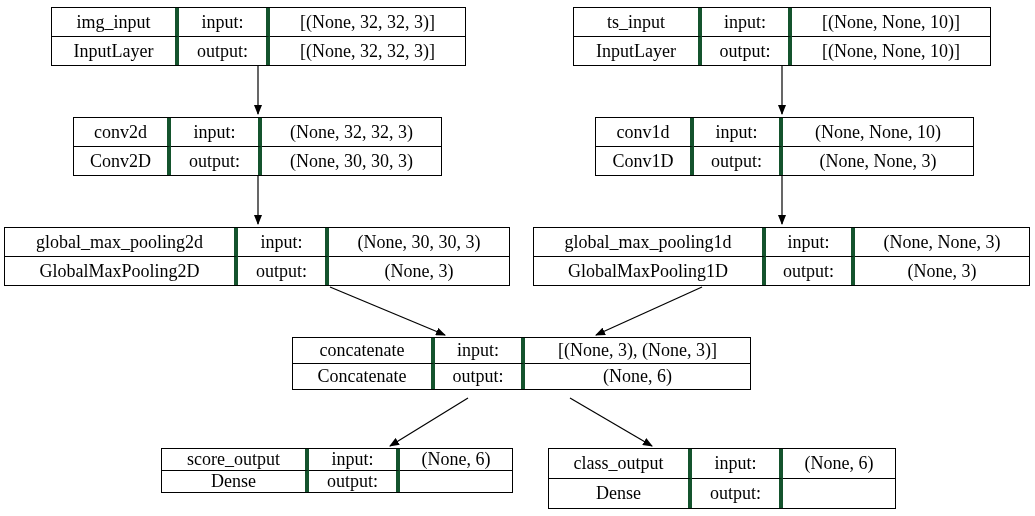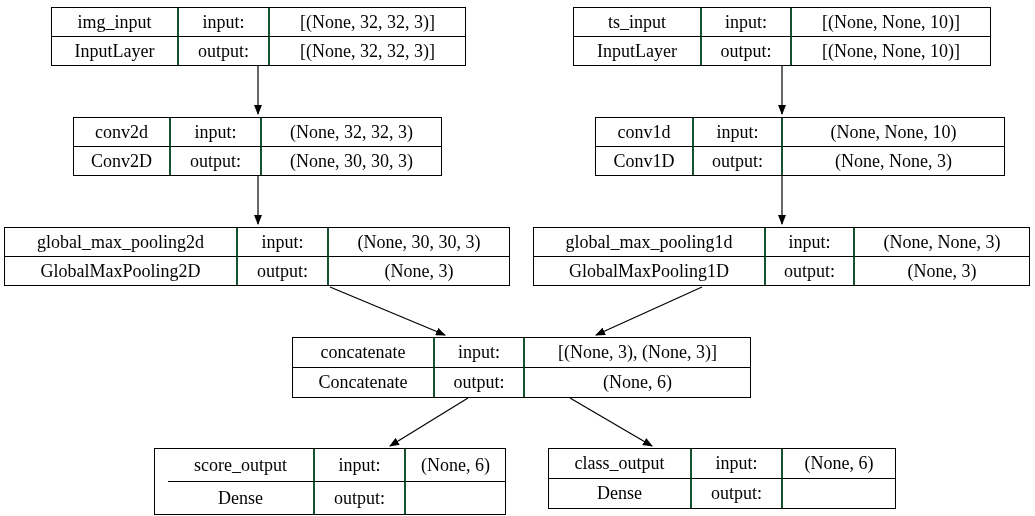--- a/index.html
+++ b/index.html
@@ -30,21 +30,21 @@
   }
   .cell {
     display: flex;
     align-items: center;
     justify-content: center;
     padding: 0 6px;
     box-sizing: border-box;
     white-space: nowrap;
     overflow: hidden;
   }
-  .br { border-right: 2px solid #14532d; }
+  .br { border-right: 4px solid #14532d; }
   .bb { border-bottom: 1px solid #000000; }
   .r1c1 { grid-area: 1 / 1; }
   .r2c1 { grid-area: 2 / 1; }
   .r1c2 { grid-area: 1 / 2; }
   .r2c2 { grid-area: 2 / 2; }
   .r1c3 { grid-area: 1 / 3; }
   .r2c3 { grid-area: 2 / 3; }
 </style>
 </head>
 <body>
@@ -87,21 +87,21 @@
 
   <div class="node" style="left:73px; top:117px; width:369px; height:59px; grid-template-columns:97px 91px 1fr;">
     <div class="cell br bb r1c1">conv2d</div>
     <div class="cell br r2c1">Conv2D</div>
     <div class="cell br bb r1c2">input:</div>
     <div class="cell br r2c2">output:</div>
     <div class="cell bb r1c3">(None, 32, 32, 3)</div>
     <div class="cell r2c3">(None, 30, 30, 3)</div>
   </div>
 
-  <div class="node" style="left:595px; top:117px; width:410px; height:59px; grid-template-columns:98px 89px 1fr;text-align:center;">
+  <div class="node" style="left:595px; top:117px; width:379px; height:59px; grid-template-columns:98px 89px 1fr;text-align:center;">
     <div class="cell br bb r1c1">conv1d</div>
     <div class="cell br r2c1">Conv1D</div>
     <div class="cell br bb r1c2">input:</div>
     <div class="cell br r2c2">output:</div>
     <div class="cell bb r1c3">(None, None, 10)</div>
     <div class="cell r2c3">(None, None, 3)</div>
   </div>
 
   <div class="node" style="left:4px; top:227px; width:506px; height:59px; grid-template-columns:233px 91px 1fr;">
     <div class="cell br bb r1c1">global_max_pooling2d</div>
@@ -114,30 +114,30 @@
 
   <div class="node" style="left:533px; top:227px; width:497px; height:59px; grid-template-columns:232px 89px 1fr;">
     <div class="cell br bb r1c1">global_max_pooling1d</div>
     <div class="cell br r2c1">GlobalMaxPooling1D</div>
     <div class="cell br bb r1c2">input:</div>
     <div class="cell br r2c2">output:</div>
     <div class="cell bb r1c3">(None, None, 3)</div>
     <div class="cell r2c3">(None, 3)</div>
   </div>
 
-  <div class="node" style="left:292px; top:337px; width:459px; height:61px; grid-template-columns:142px 90px 1fr;">
+  <div class="node" style="left:292px; top:337px; width:459px; height:53px; grid-template-columns:142px 90px 1fr;">
     <div class="cell br bb r1c1">concatenate</div>
     <div class="cell br r2c1">Concatenate</div>
     <div class="cell br bb r1c2">input:</div>
     <div class="cell br r2c2">output:</div>
     <div class="cell bb r1c3">[(None, 3), (None, 3)]</div>
     <div class="cell r2c3">(None, 6)</div>
   </div>
 
-  <div class="node" style="left:154px; top:448px; width:352px; height:67px; grid-template-columns:147px 91px 1fr;padding-left:13px;">
+  <div class="node" style="left:161px; top:448px; width:352px; height:45px; grid-template-columns:147px 91px 1fr;">
     <div class="cell br bb r1c1">score_output</div>
     <div class="cell br r2c1">Dense</div>
     <div class="cell br bb r1c2">input:</div>
     <div class="cell br r2c2">output:</div>
     <div class="cell bb r1c3">(None, 6)</div>
   </div>
 
   <div class="node" style="left:548px; top:448px; width:348px; height:61px; grid-template-columns:143px 91px 1fr;">
     <div class="cell br bb r1c1">class_output</div>
     <div class="cell br r2c1">Dense</div>

